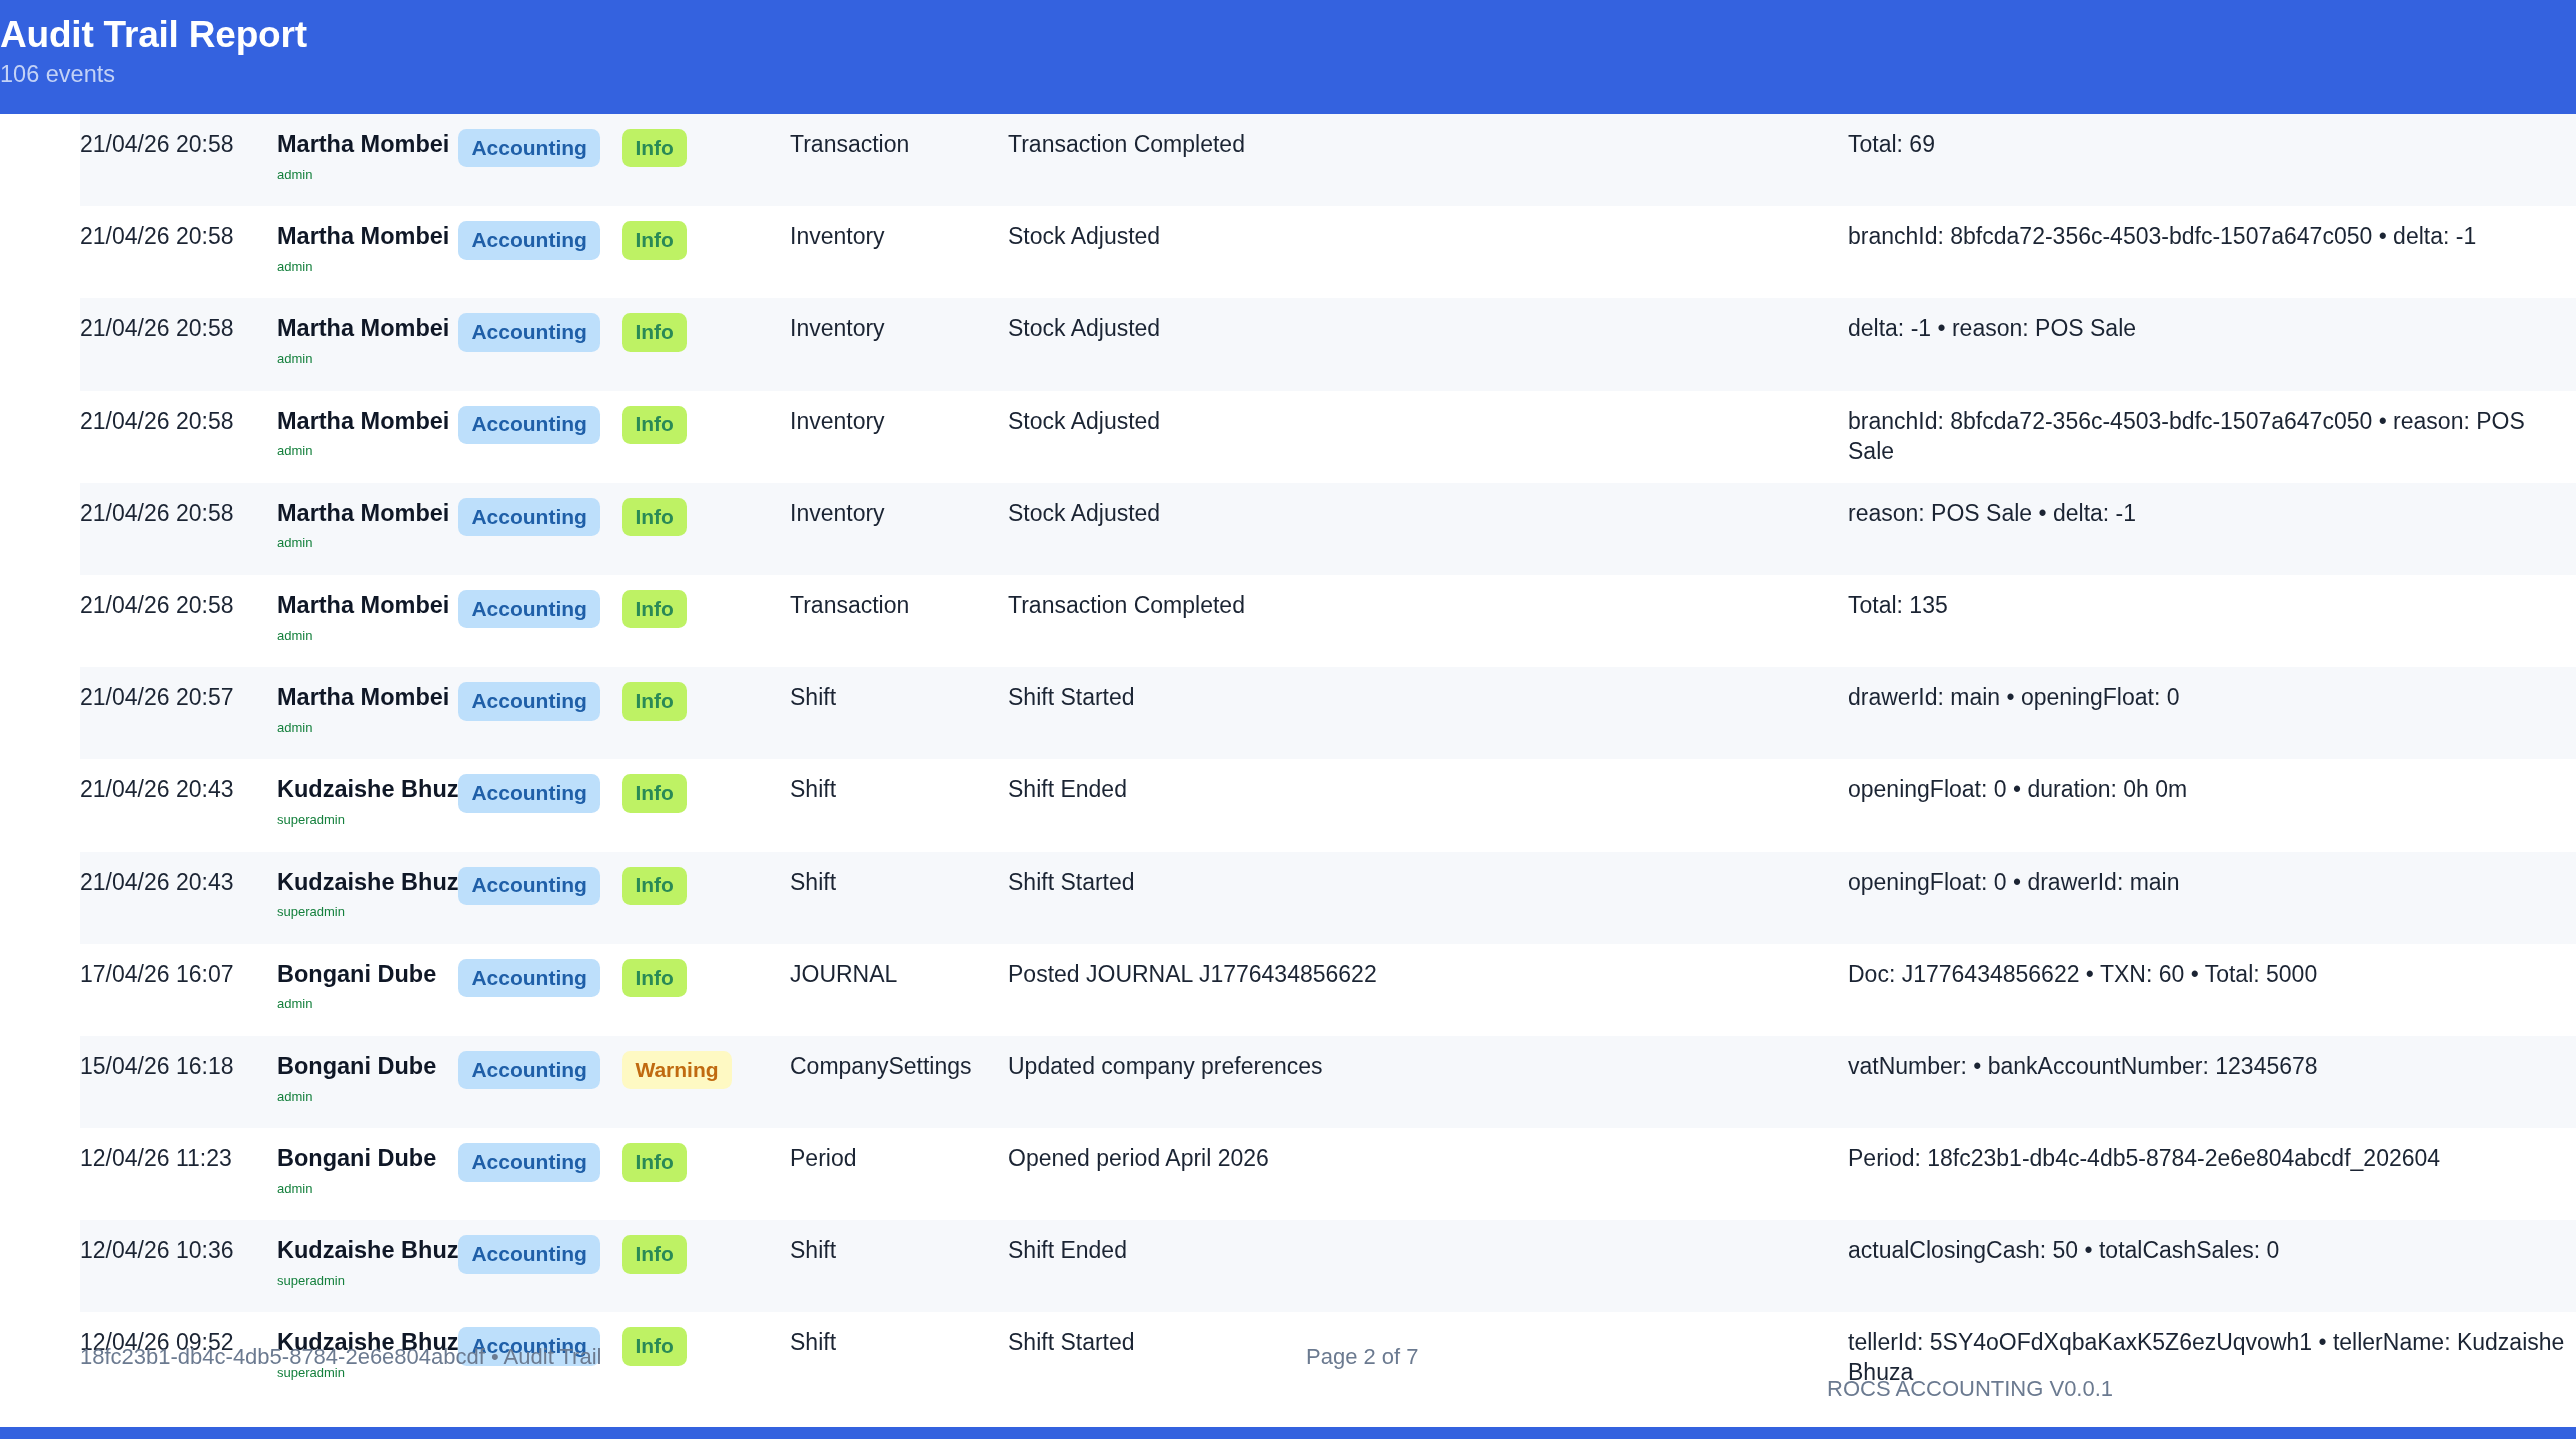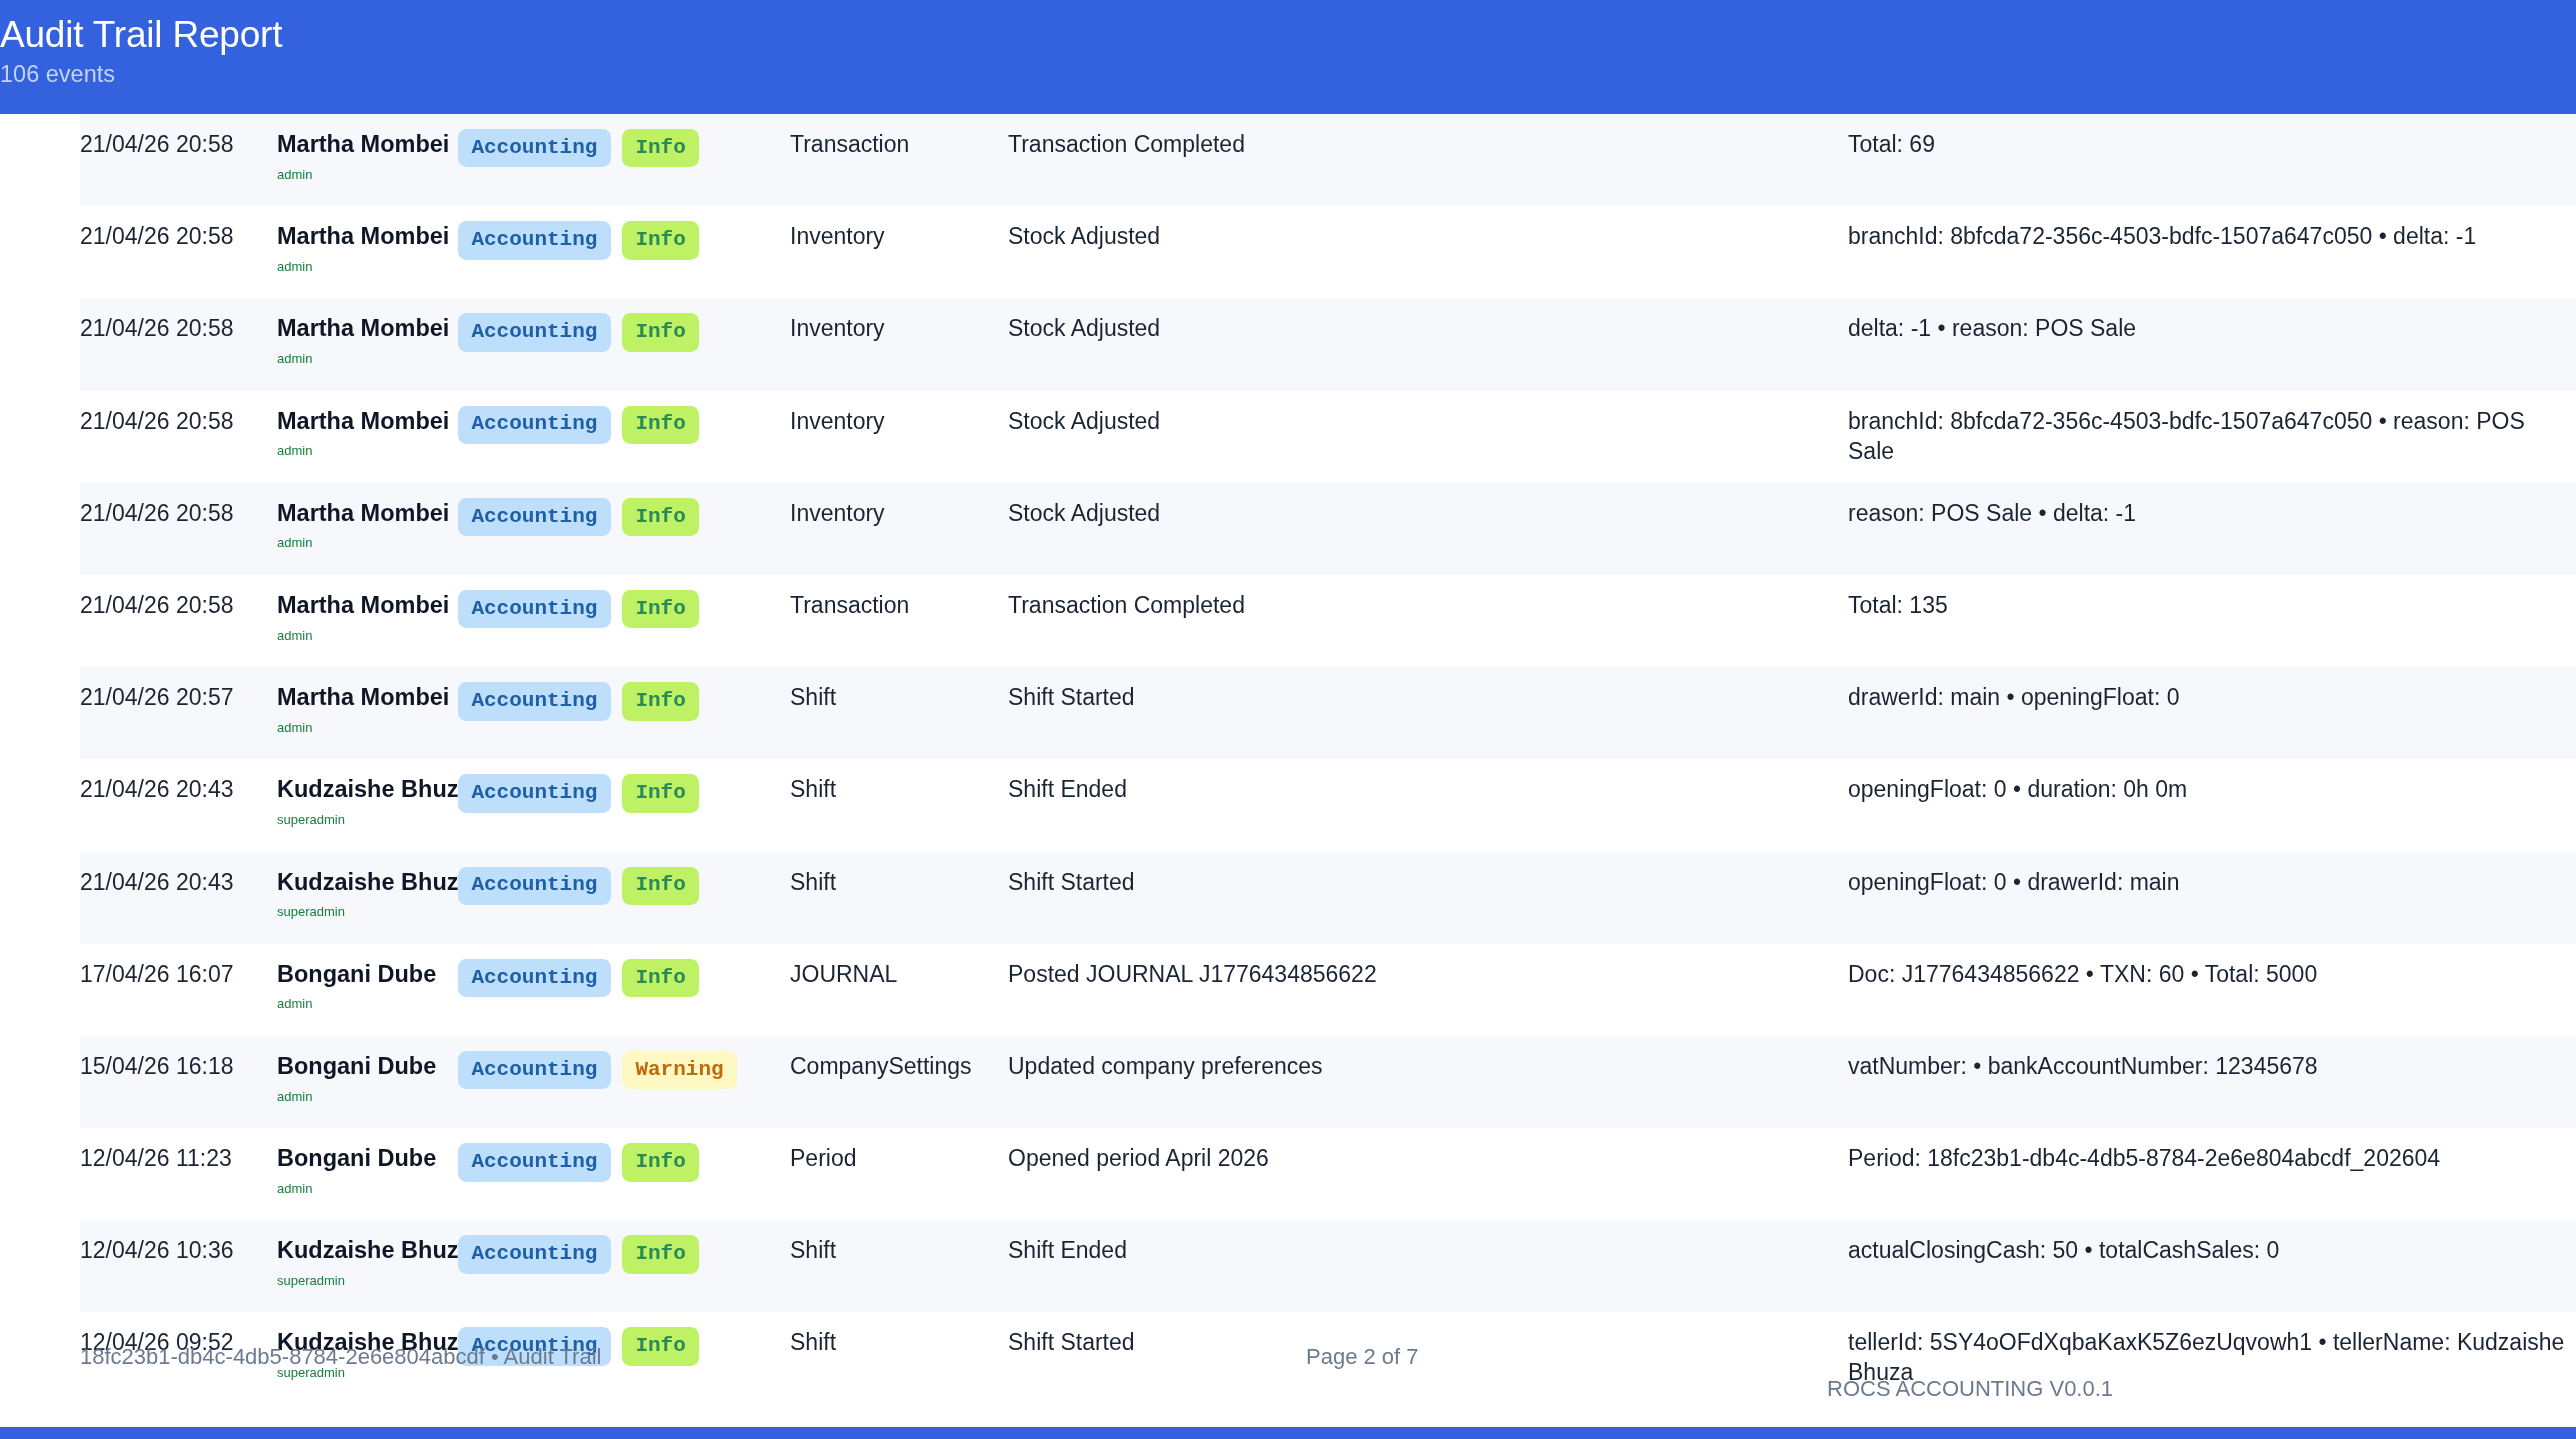--- a/index.html
+++ b/index.html
@@ -24,21 +24,21 @@
     left: -32px;
     top: 0;
     width: 2608px;
     height: 114px;
     background: #3462df;
     padding: 11.8px 0 0 32px;
   }
   .report-title {
     color: #ffffff;
     font-size: 37px;
-    font-weight: normal;
+    font-weight: bold;
     letter-spacing: -0.2px;
     line-height: 45px;
     white-space: nowrap;
   }
   .report-subtitle {
     color: #c3d2f6;
     font-size: 23.5px;
     line-height: 34px;
     white-space: nowrap;
   }
@@ -87,21 +87,21 @@
     color: #0f1726;
     white-space: nowrap;
   }
   .user-role {
     color: #15803d;
     font-size: 13px;
     line-height: 28.5px;
     margin-top: 1.7px;
   }
 
-  td.badge-cell { padding-top: 18.5px; font-family: Liberation Mono, monospace; }
+  td.badge-cell { padding-top: 18.5px; }
   .badge {
     display: inline-block;
     border-radius: 8.4px;
     font-size: 21px;
     font-weight: bold;
     padding: 5.9px 13.4px 7.6px 13.4px;
     line-height: 25px;
     white-space: nowrap;
   }
   .badge-module {

